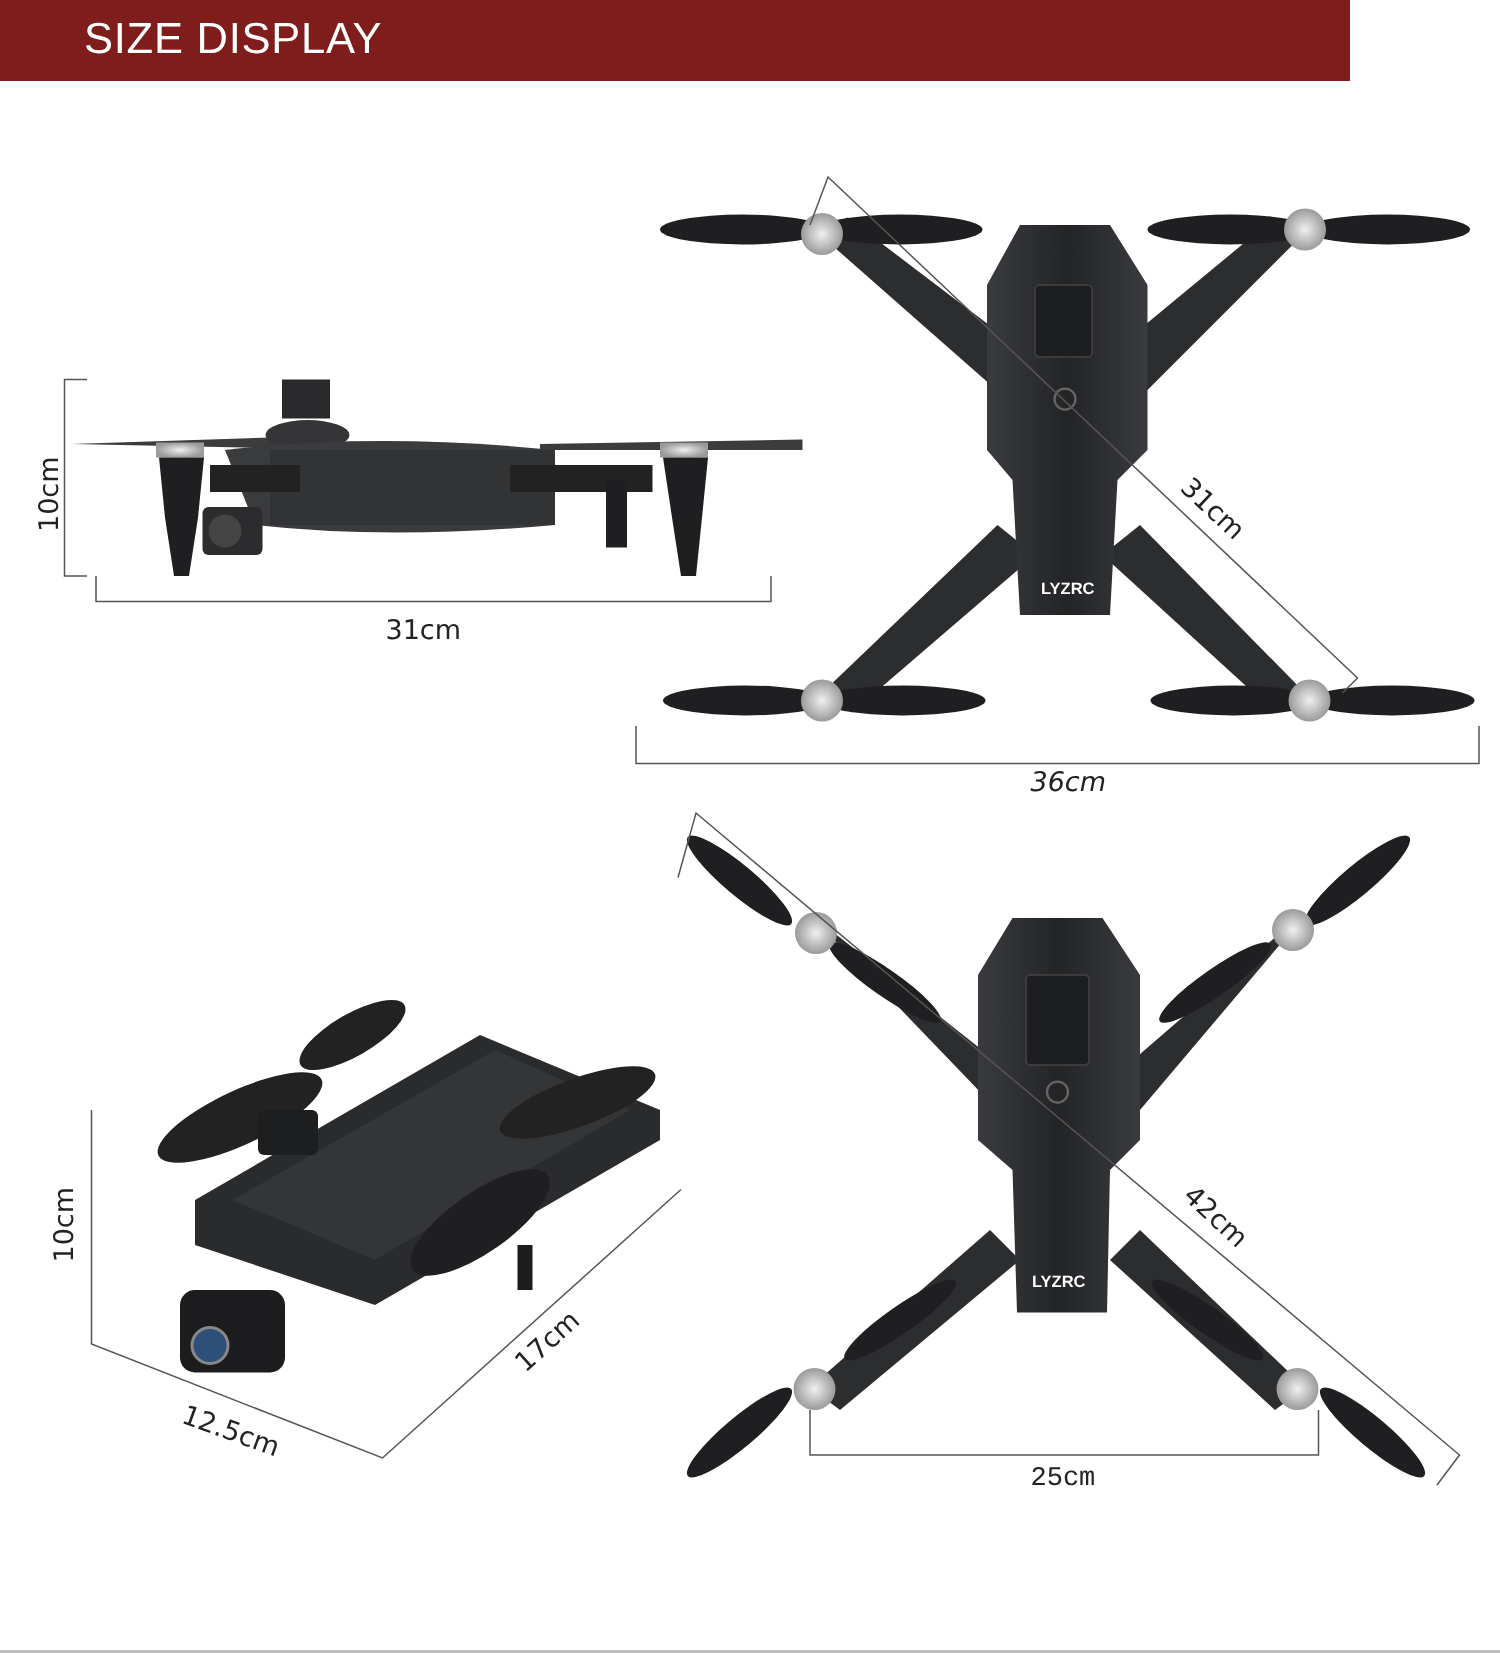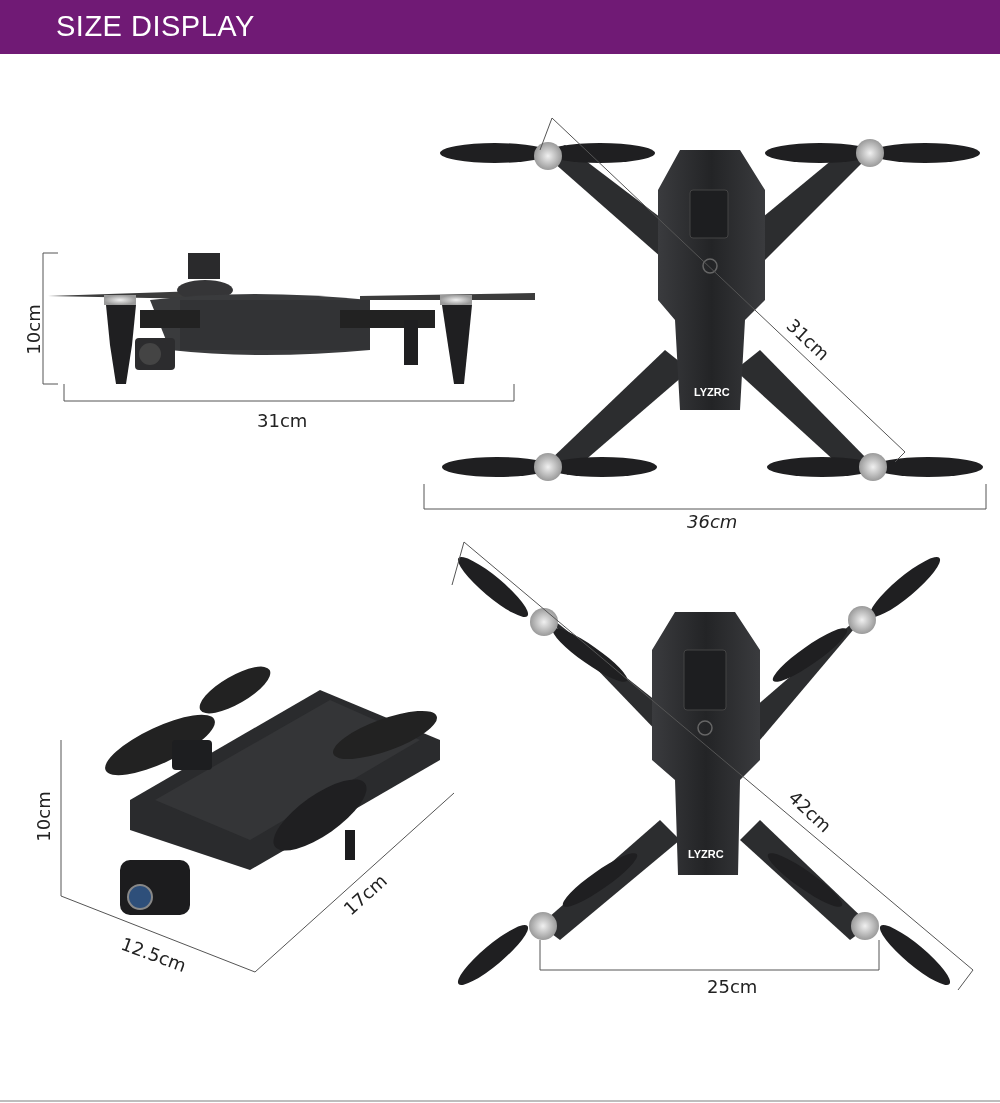--- a/index.html
+++ b/index.html
@@ -1,17 +1,17 @@
 <!DOCTYPE html>
 <html><head>
 <meta charset="utf-8">
 <style>
   html, body { margin:0; padding:0; background:#ffffff; }
   body { width:1000px; height:1103px; position:relative; overflow:hidden; font-family:"DejaVu Sans", sans-serif; }
-  .header { position:absolute; left:0; top:0; width:1000px; height:54px; background:#701a75; }
+  .header { position:absolute; left:0; top:0; width:900px; height:54px; background:#7f1d1d; }
   .header-title { position:absolute; left:56px; top:8px; color:#ffffff; font-family:"Liberation Sans", sans-serif; font-size:29px; letter-spacing:0.5px; line-height:36px; }
   .stage { position:absolute; left:0; top:54px; width:1000px; height:1049px; }
   svg.art { position:absolute; left:0; top:0; }
   .dim-label { position:absolute; color:#222; font-family:"DejaVu Sans", sans-serif; font-size:18px; white-space:nowrap; transform-origin:center center; }
   .bottom-rule { position:absolute; left:0; top:1100px; width:1000px; height:2px; background:#bdbdbd; }
 </style>
 </head>
 <body>
 
 <div class="header">
@@ -144,16 +144,16 @@
 </svg>
 
 <div class="dim-label" style="left:8px; top:265px; transform:rotate(-90deg);">10cm</div>
 <div class="dim-label" style="left:257px; top:356px;">31cm</div>
 <div class="dim-label" style="left:783px; top:275px; transform:rotate(43deg);">31cm</div>
 <div class="dim-label" style="left:687px; top:457px;font-style:italic;">36cm</div>
 <div class="dim-label" style="left:18px; top:752px; transform:rotate(-90deg);">10cm</div>
 <div class="dim-label" style="left:120px; top:890px; transform:rotate(20deg);">12.5cm</div>
 <div class="dim-label" style="left:340px; top:830px; transform:rotate(-42deg);">17cm</div>
 <div class="dim-label" style="left:785px; top:747px; transform:rotate(43deg);">42cm</div>
-<div class="dim-label" style="left:707px; top:922px;">25cm</div>
+<div class="dim-label" style="left:687px; top:922px;font-family:Liberation Mono, monospace;">25cm</div>
 </div>
 
 <div class="bottom-rule"></div>
 
 </body></html>

